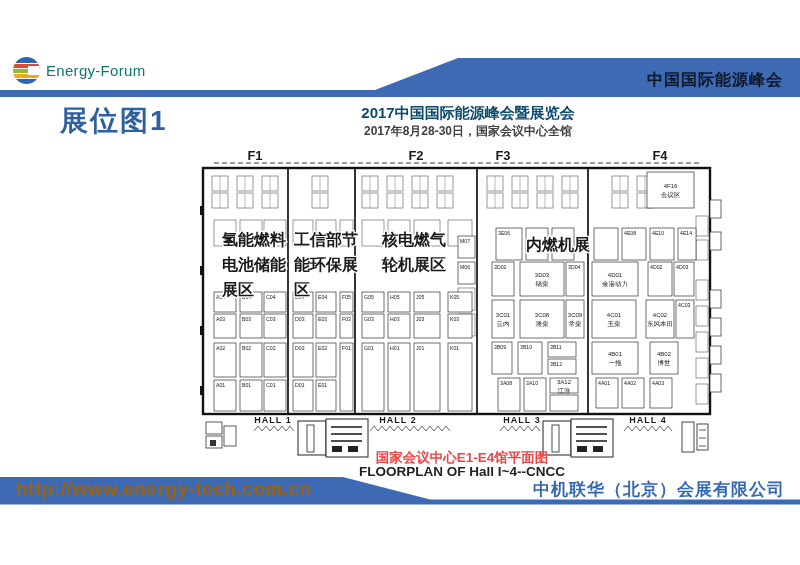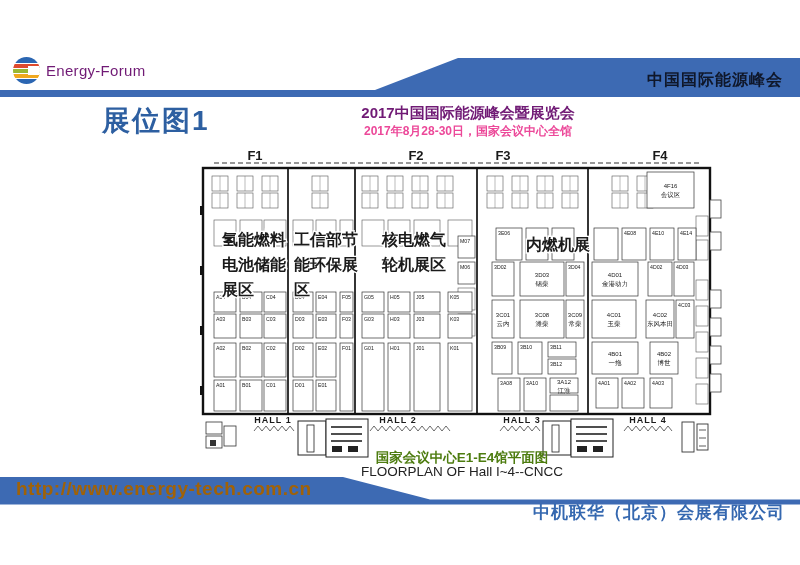--- a/index.html
+++ b/index.html
@@ -2,31 +2,31 @@
 <html><head>
 <meta charset="utf-8">
 <style>
   html,body{margin:0;padding:0;background:#888;}
   #slide{position:relative;width:800px;height:565px;background:#ffffff;overflow:hidden;
          font-family:"Liberation Sans",sans-serif;}
   .abs{position:absolute;}
   #logo-icon{left:13px;top:57px;width:27px;height:27px;border-radius:50%;overflow:hidden;background:#fff;}
   #logo-icon .st{position:absolute;left:0;width:100%;}
   #logo-icon .notch{position:absolute;right:0;top:34%;width:46%;height:33%;background:#fff;}
-  #logo-text{left:46px;top:62px;font-size:15px;color:#701a75;letter-spacing:.3px;}
+  #logo-text{left:46px;top:62px;font-size:15px;color:#0f766e;letter-spacing:.3px;}
   #banner-title{right:17px;top:70px;font-size:16px;font-weight:bold;color:#0f172a;letter-spacing:1px;}
-  #slide-title{left:60px;top:106px;color:#2d5fa1;font-weight:bold;line-height:1.08;margin-left:42px;}
+  #slide-title{left:60px;top:106px;color:#2d5fa1;font-weight:bold;line-height:1.08;}
   #slide-title .t1{font-size:28px;letter-spacing:2px;}
   #slide-title .t2{font-size:34px;letter-spacing:1px;}
-  #plan-title{left:198px;top:104px;width:540px;text-align:center;font-size:15px;font-weight:bold;color:#701a75;}
-  #plan-subtitle{left:198px;top:123px;width:540px;text-align:center;font-size:12px;font-weight:bold;color:#ec4899;}
-  #caption-cn{left:198px;top:449px;width:528px;text-align:center;font-size:13.5px;font-weight:bold;color:#4d7c0f;}
-  #caption-en{left:198px;top:464px;width:528px;text-align:center;font-size:13.5px;font-weight:400;color:#222;}
+  #plan-title{left:198px;top:104px;width:540px;text-align:center;font-size:15px;font-weight:bold;color:#0c4a6e;}
+  #plan-subtitle{left:198px;top:123px;width:540px;text-align:center;font-size:12px;font-weight:bold;color:#404040;}
+  #caption-cn{left:198px;top:449px;width:528px;text-align:center;font-size:13.5px;font-weight:bold;color:#ef4444;}
+  #caption-en{left:198px;top:464px;width:528px;text-align:center;font-size:13.5px;font-weight:700;color:#222;}
   #footer-url{left:16px;top:478px;font-size:19px;font-weight:bold;color:#a16207;letter-spacing:.5px;}
-  #footer-company{right:15px;top:478px;font-size:17px;font-weight:bold;color:#3568b0;letter-spacing:1px;margin-top:23px;}
+  #footer-company{right:15px;top:478px;font-size:17px;font-weight:bold;color:#3568b0;letter-spacing:1px;}
   svg text{font-family:"Liberation Sans",sans-serif;}
 </style>
 </head>
 <body>
 
 <div id="slide">
 
   <svg class="abs" style="left:0;top:0" width="800" height="100">
     <polygon points="0,90 375,90 458,58 800,58 800,97 0,97" fill="#3d6ab3"></polygon>
   </svg>

